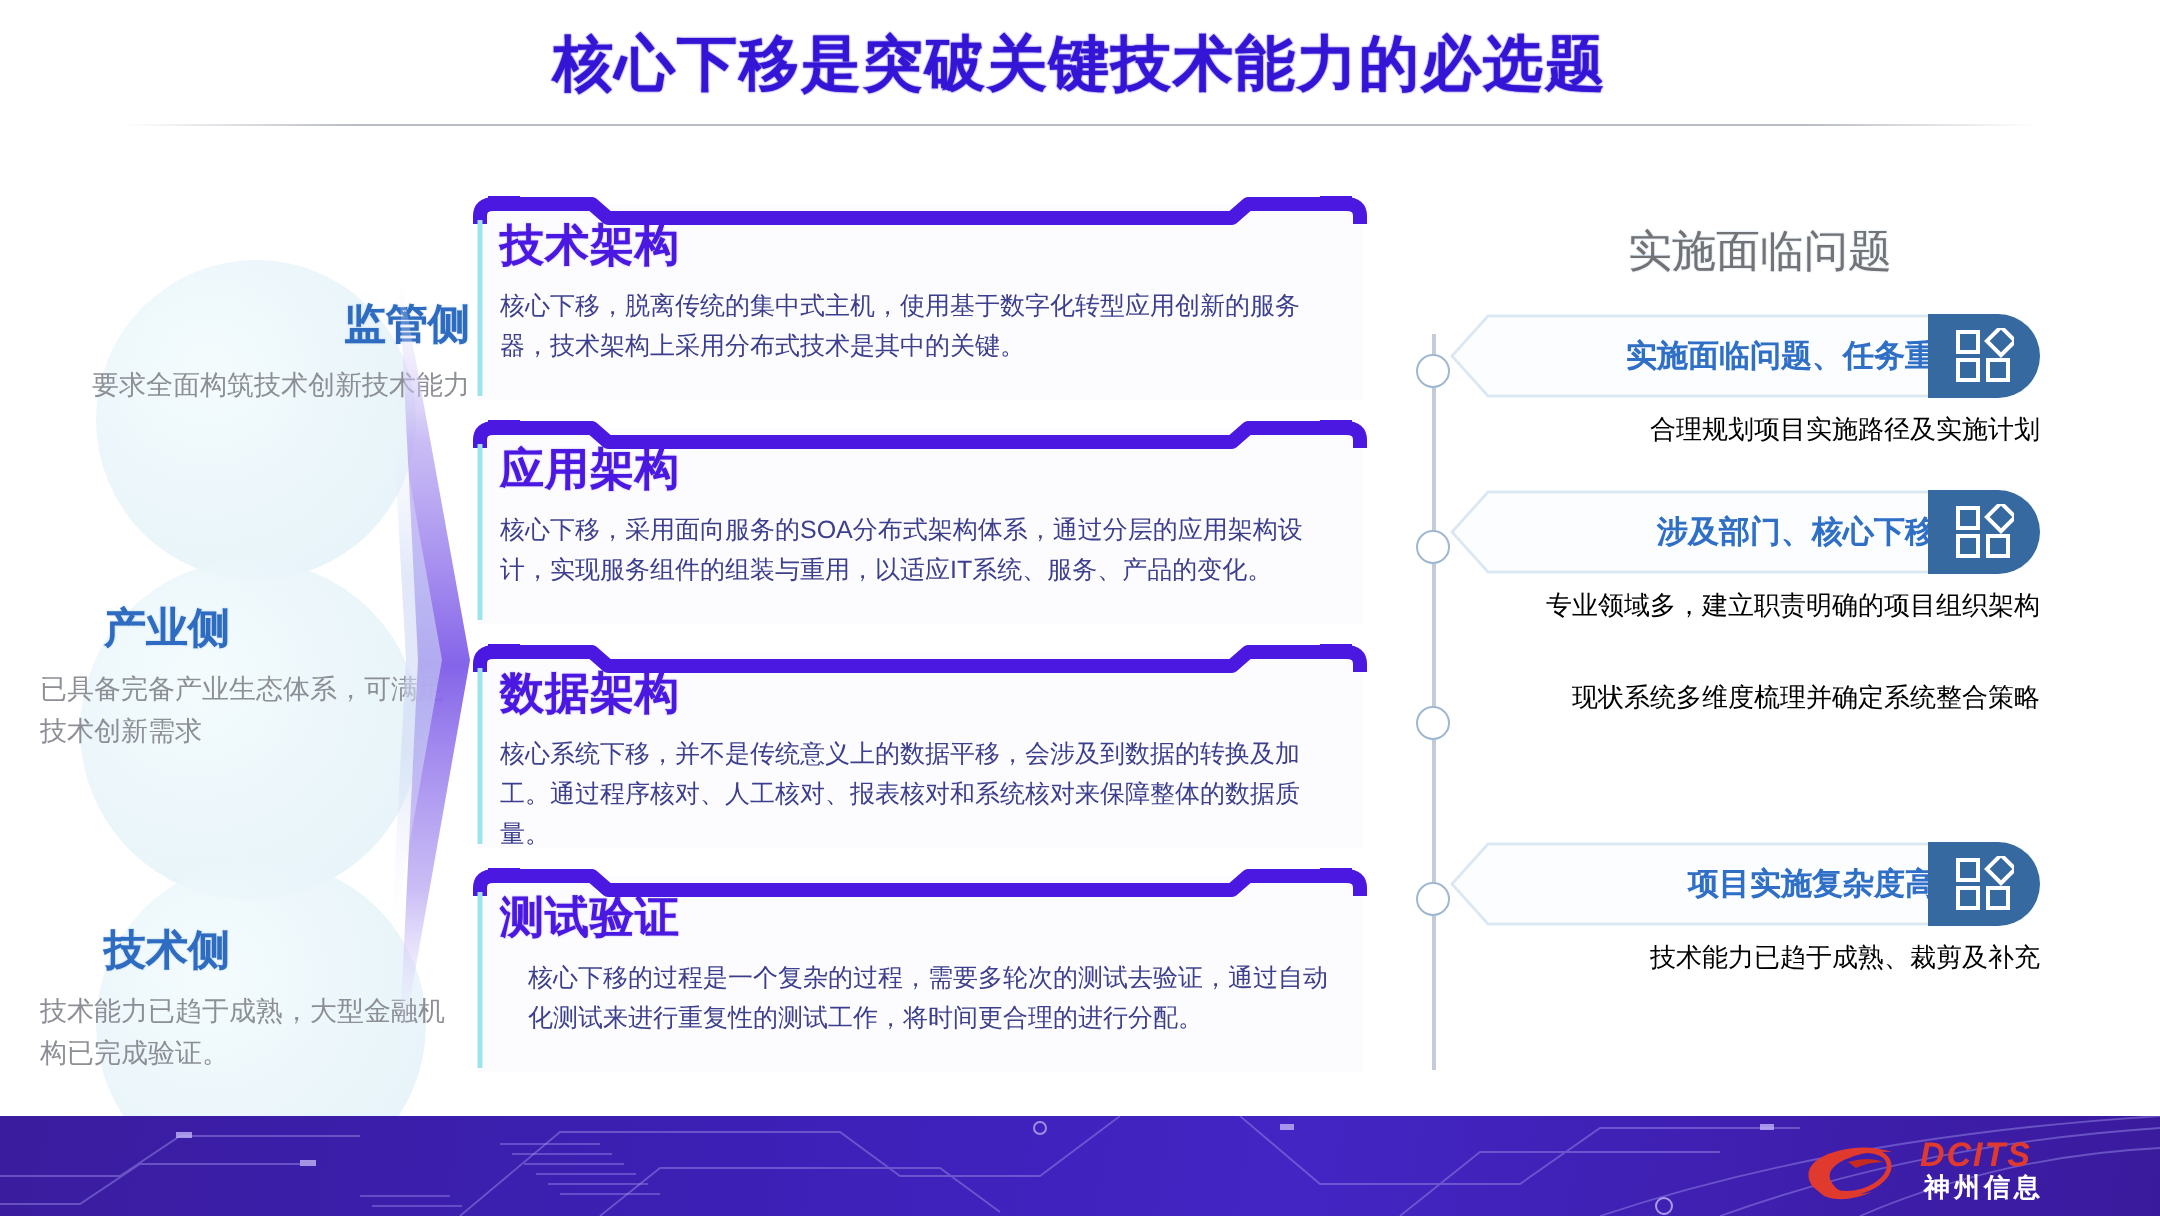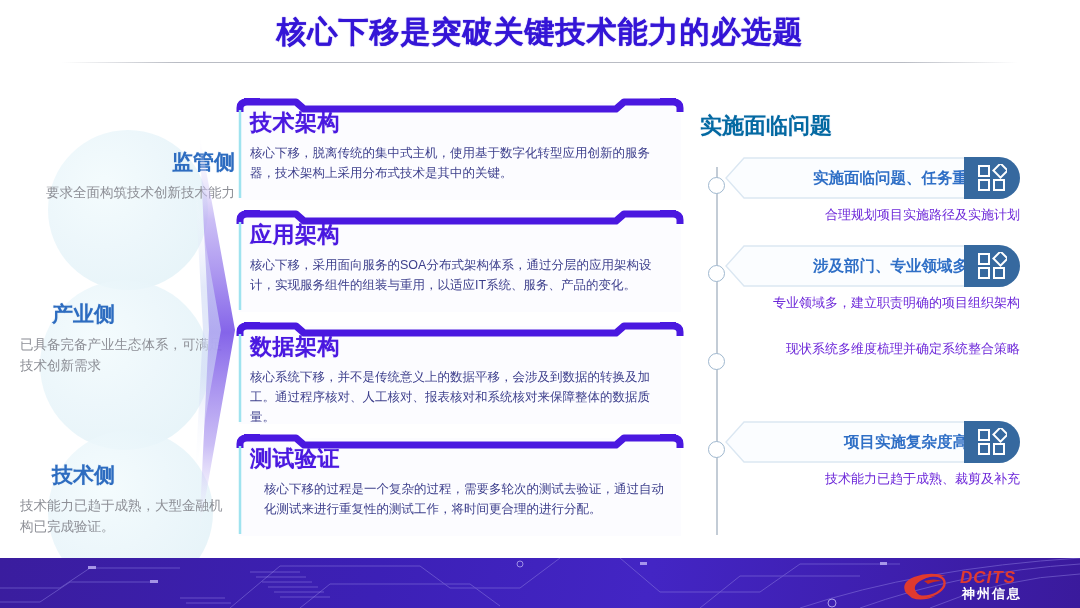--- a/index.html
+++ b/index.html
@@ -82,22 +82,22 @@
   #card-0{top:0px;}
   #card-1{top:112px;}
   #card-2{top:224px;}
   #card-3{top:336px;}
   #card-0 .card-body,#card-1 .card-body,#card-2 .card-body{left:14px;}
   #card-3 .card-text{padding-left:14px;}
 
   
   #right-col{position:absolute;left:700px;top:105px;width:380px;height:440px;}
   #right-title{
-    position:absolute;left:0;top:6px;width:360px;
-    font-size:22px;font-weight:bold;color:#0369a1;
+    position:absolute;left:0;top:6px;width:360px;text-align:center;
+    font-size:22px;font-weight:normal;color:#737373;
     text-shadow:0 0 1px rgba(47,111,198,.35);
   }
   #timeline-axis{
     position:absolute;left:16px;top:62px;width:2px;height:368px;
     background:#c3ccd6;
   }
   .tl-dot{
     position:absolute;left:8px;width:17px;height:17px;border-radius:50%;
     background:#ffffff;border:1.6px solid #9fb8cf;box-sizing:border-box;
   }
@@ -112,21 +112,21 @@
     white-space:nowrap;
   }
   .pill-icon{
     position:absolute;right:0;top:0;width:56px;height:42px;
     background:#36699f;
     border-radius:0 21px 21px 0;
     display:flex;align-items:center;justify-content:center;
   }
   .sub-text{
     margin-top:7px;width:296px;text-align:right;
-    font-size:13px;color:#6d28d9;padding-right:4px;
+    font-size:13px;color:#000000;padding-right:4px;
   }
   #tl-0{top:52px;} #tl-dot-0{top:72px;}
   #tl-1{top:140px;} #tl-dot-1{top:160px;}
   #tl-2{top:228px;} #tl-dot-2{top:248px;}
   #tl-3{top:316px;} #tl-dot-3{top:336px;}
 
   
   #bottom-band{
     position:absolute;left:0;top:558px;width:1080px;height:50px;
     background:linear-gradient(100deg,#3a1d9e 0%,#3c20b6 35%,#4325c4 60%,#3a1a9c 100%);
@@ -279,21 +279,21 @@
       </div>
     </div>
     <div class="sub-text">合理规划项目实施路径及实施计划</div>
   </div>
 
   <div class="tl-item" id="tl-1">
     <div class="pill">
       <svg style="position:absolute;left:0;top:0;" width="296" height="42" viewBox="0 0 296 42">
         <path d="M20 1 L275 1 A20 20 0 0 1 275 41 L20 41 L2 21 Z" fill="#fbfdff" stroke="#dbe7f2" stroke-width="1.4"></path>
       </svg>
-      <div class="pill-label">涉及部门、专业领域多</div>
+      <div class="pill-label">涉及部门、核心下移</div>
       <div class="pill-icon">
         <svg width="30" height="28" viewBox="0 0 30 28">
           <rect x="2" y="2" width="10" height="10" fill="none" stroke="#ffffff" stroke-width="2"></rect>
           <rect x="18.5" y="1.5" width="10" height="10" fill="none" stroke="#ffffff" stroke-width="2" transform="rotate(45 23.5 6.5)"></rect>
           <rect x="2" y="16" width="10" height="10" fill="none" stroke="#ffffff" stroke-width="2"></rect>
           <rect x="17" y="16" width="10" height="10" fill="none" stroke="#ffffff" stroke-width="2"></rect>
         </svg>
       </div>
     </div>
     <div class="sub-text">专业领域多，建立职责明确的项目组织架构</div>

